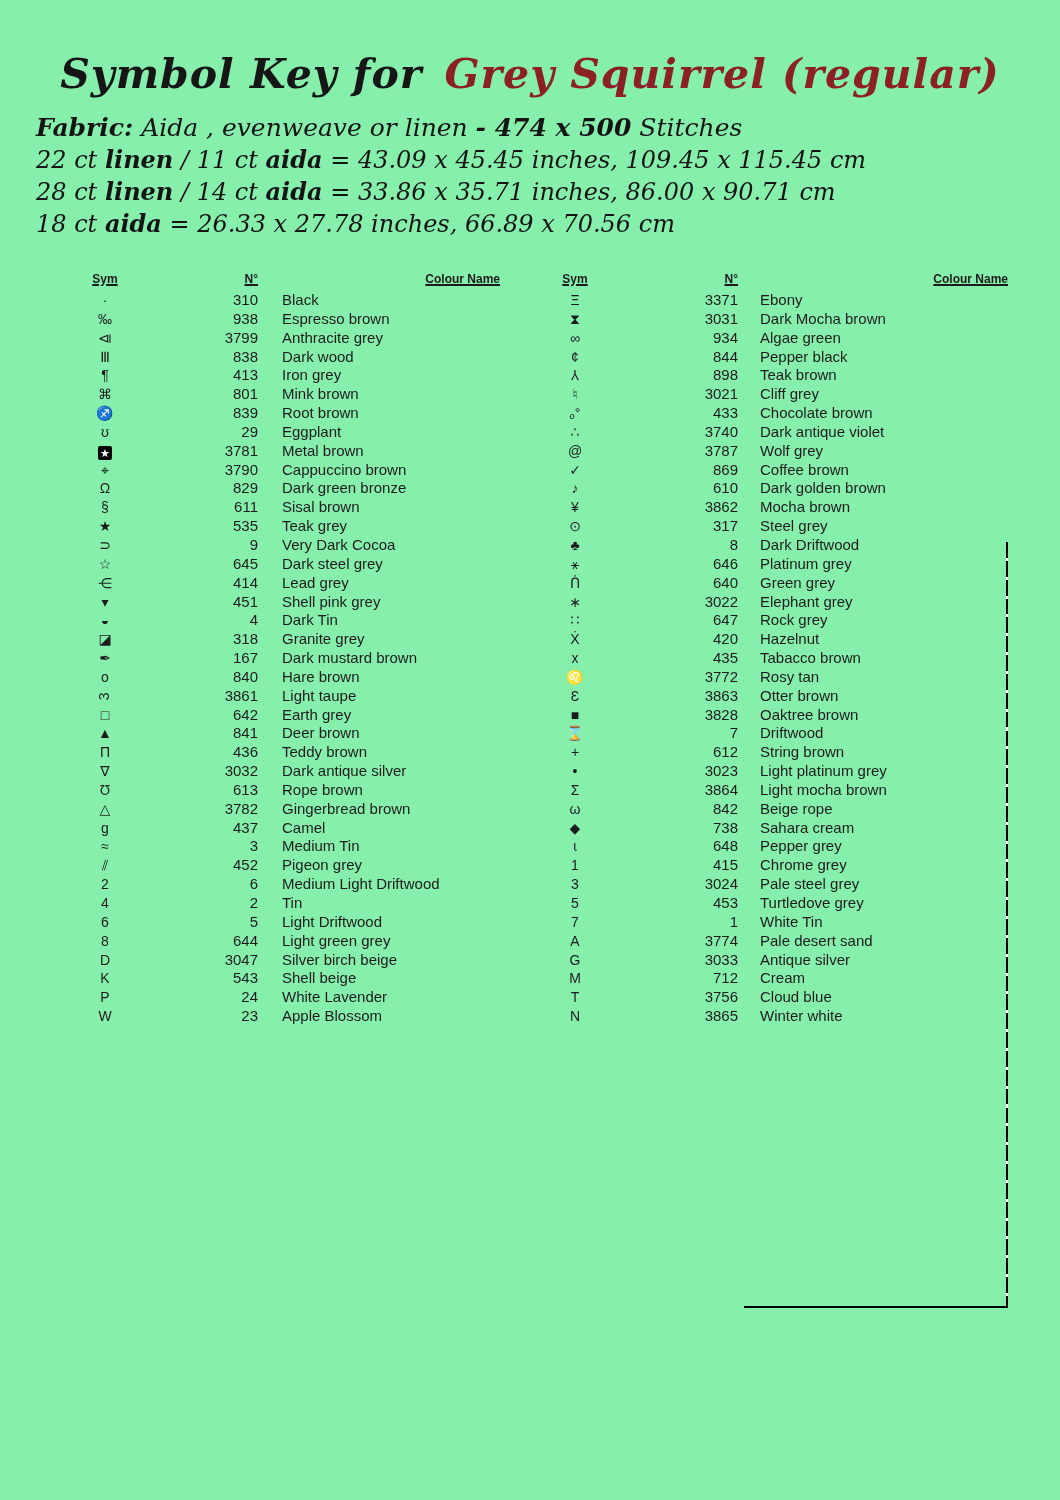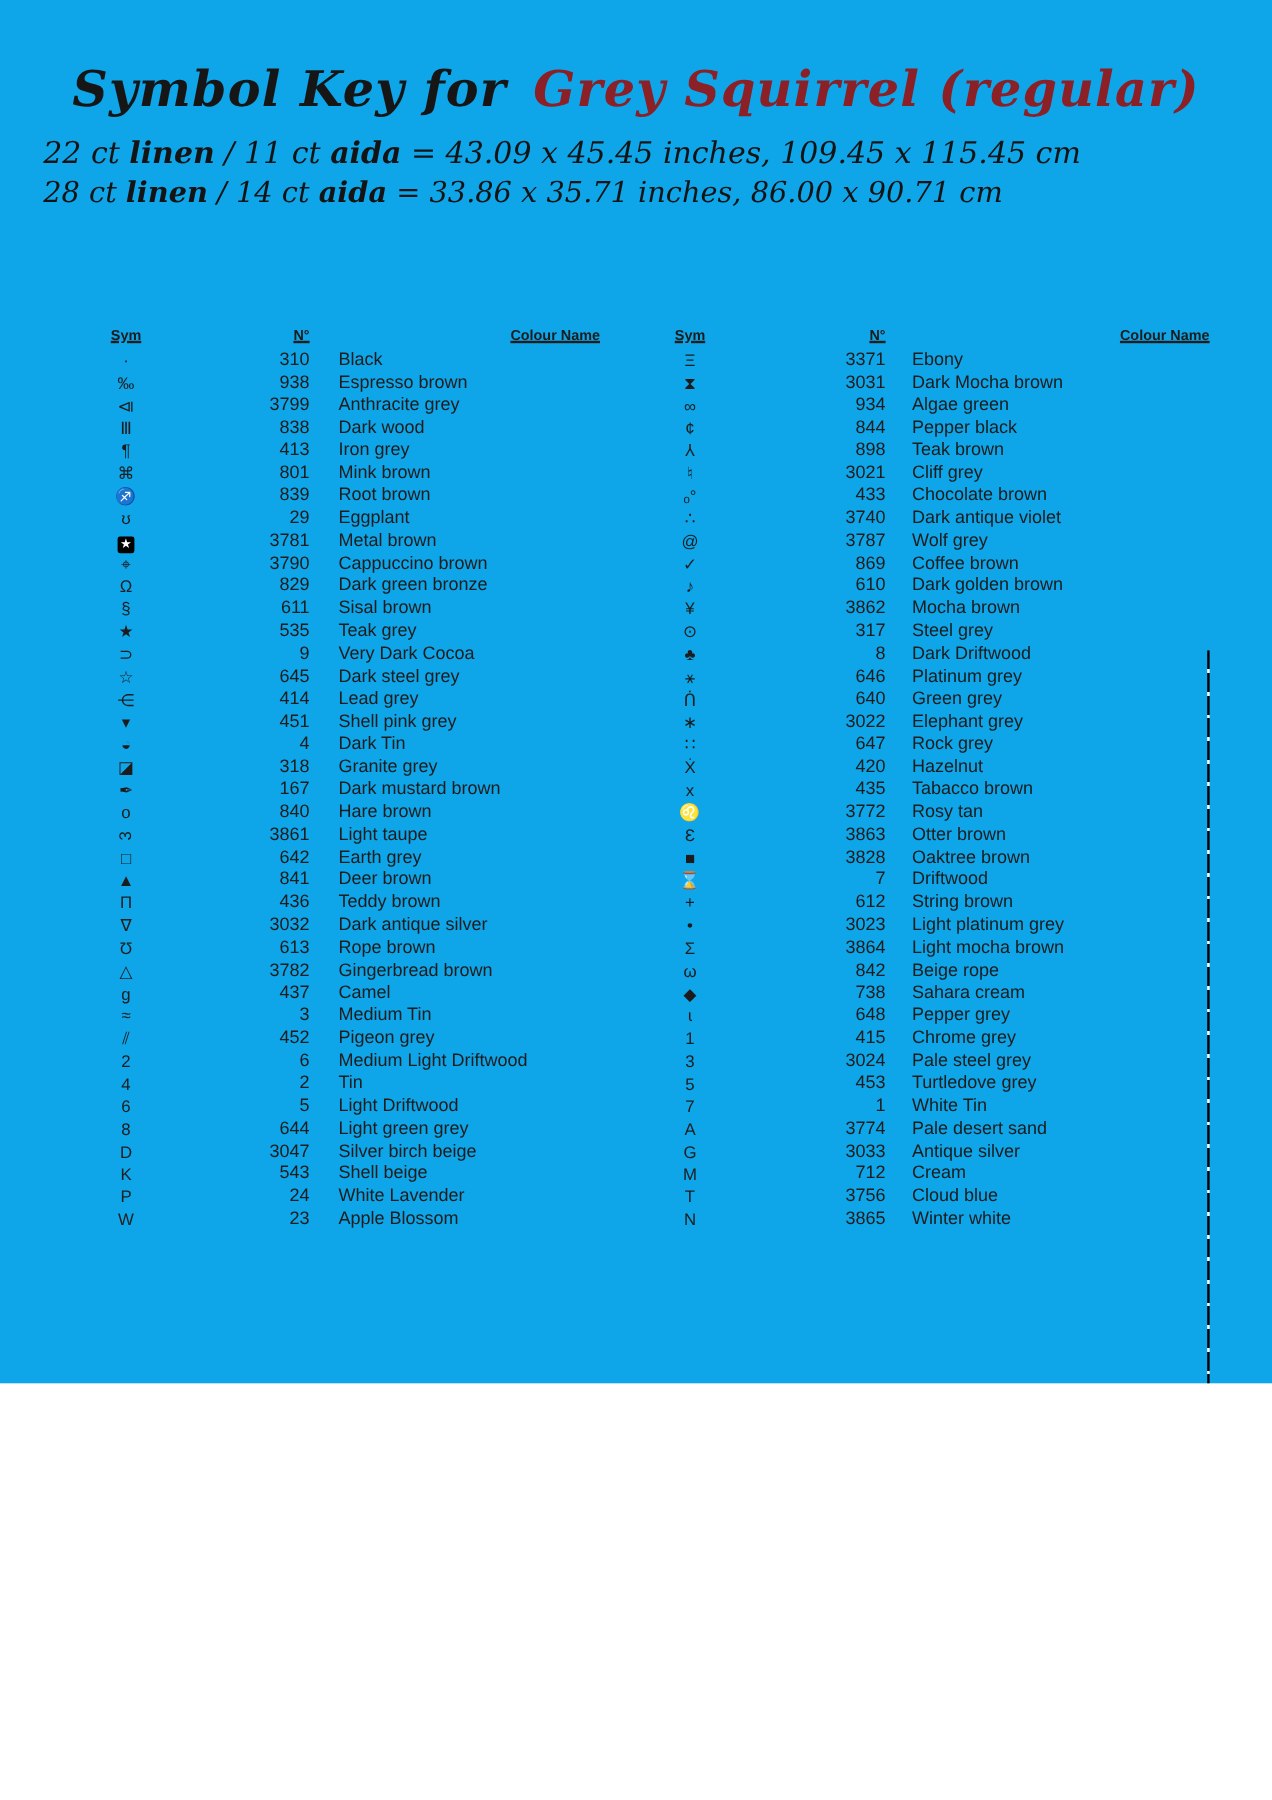--- a/index.html
+++ b/index.html
@@ -1,16 +1,16 @@
 <!DOCTYPE html>
 <html><head>
 <meta charset="utf-8">
 <style>
   html,body{margin:0;padding:0;background:#ffffff;}
-  .page{position:relative;width:1060px;height:1153px;background:#0ea5e9;overflow:hidden;
+  .page{position:relative;width:1060px;height:1500px;background:#86efac;overflow:hidden;
         font-family:"Liberation Sans",sans-serif;color:#1c1c1c;}
 
   
   .title-row{position:absolute;top:50px;left:0;width:100%;text-align:center;
              font-family:"DejaVu Serif",serif;font-style:italic;font-weight:700;
              font-size:41px;letter-spacing:1px;white-space:nowrap;}
   .title-prefix{color:#161616;margin-right:22px;}
   .title-name{color:#8B2026;}
 
   
@@ -51,22 +51,24 @@
 </head>
 <body>
 
 <div class="page">
 
   <div class="title-row">
     <span class="title-prefix">Symbol Key for</span><span class="title-name">Grey Squirrel (regular)</span>
   </div>
 
   <div class="fabric">
+      <div class="fabric-line"><span class="b">Fabric:</span><span>  Aida , evenweave or  linen </span><span class="b">- 474 x 500</span><span> Stitches</span></div>
       <div class="fabric-line"><span>22 ct </span><span class="b">linen</span><span> / 11 ct </span><span class="b">aida</span><span> = 43.09 x 45.45 inches, 109.45 x 115.45 cm</span></div>
       <div class="fabric-line"><span>28 ct </span><span class="b">linen</span><span> / 14 ct </span><span class="b">aida</span><span> = 33.86 x 35.71 inches, 86.00 x 90.71 cm</span></div>
+      <div class="fabric-line"><span>18 ct </span><span class="b">aida</span><span>  = 26.33 x 27.78 inches, 66.89 x 70.56 cm</span></div>
     </div>
 
   <div class="key">
 
     <div class="ktable t-left">
       <div class="khead">
         <div class="h-sym"><span>Sym</span></div>
         <div class="h-num"><span>N°</span></div>
         <div class="h-name"><span>Colour Name</span></div>
       </div>

